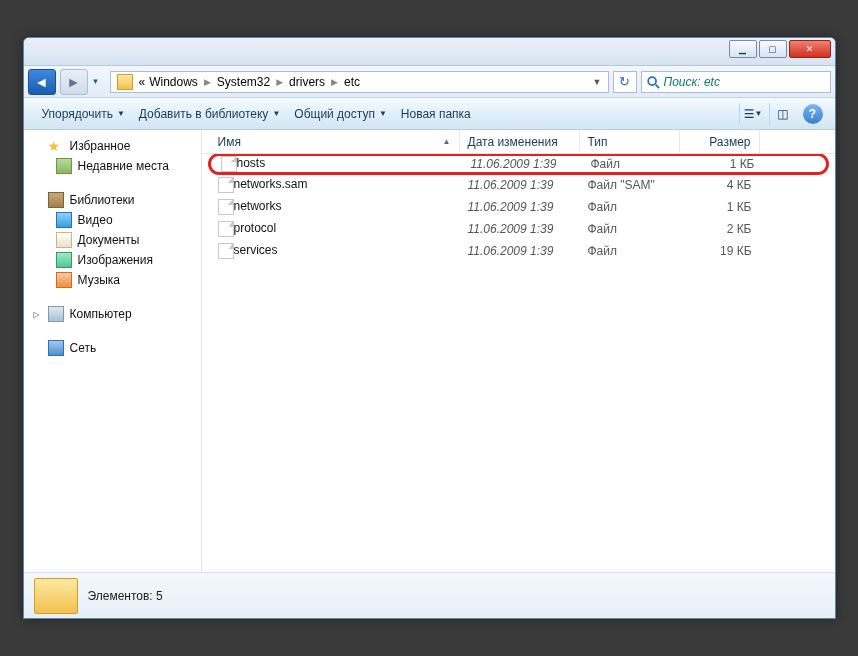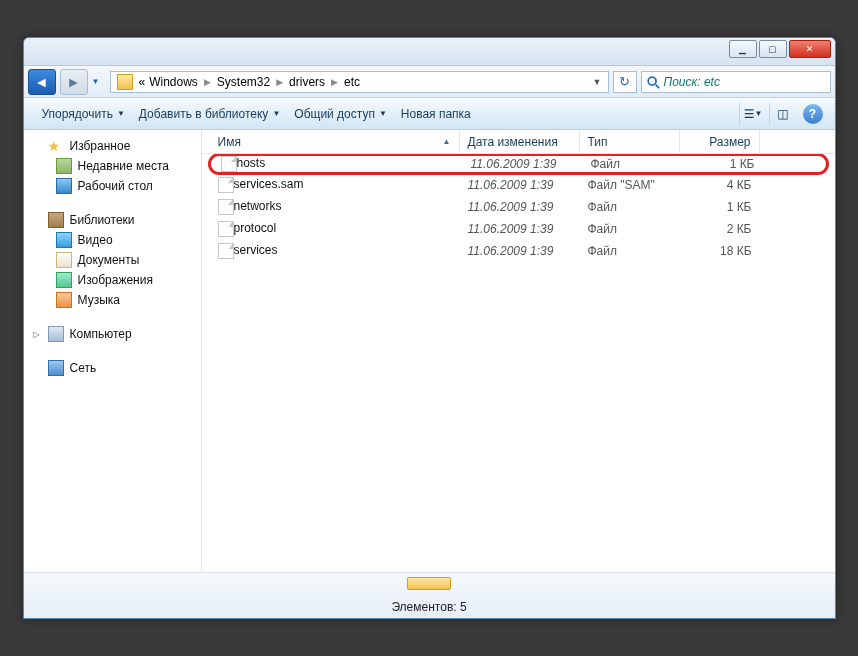--- a/index.html
+++ b/index.html
@@ -141,21 +141,21 @@
   .cell.date { width:120px; color:#555;font-style:italic;}
   .cell.type { width:100px; color:#555;}
   .cell.size { width:80px; text-align:right; color:#555;}
   .file-ico { width:16px;height:16px; background:#fff; border:1px solid #c8c8c8; position:relative;}
   .file-ico::after { content:""; position:absolute; top:0; right:0; width:5px;height:5px; background:linear-gradient(135deg,#fff 50%,#c8c8c8 50%);}
 
   .statusbar {
     height:46px; border-top:1px solid #d8e2ec;
     background:linear-gradient(#f4f8fc,#e6eef6);
     display:flex; align-items:center; padding:4px 10px; gap:10px;
-    color:#222; font-size:12px;flex-direction:column;
+    color:#222; font-size:12px;
   }
 </style>
 </head>
 <body>
 
 <div class="window">
 
   <div class="titlebar">
     <div class="win-btn">▁</div>
     <div class="win-btn">▢</div>
@@ -222,25 +222,20 @@
         <div class="sb-item sb-header">
           <span class="sb-caret"></span>
           <span class="sb-ico ico-star">★</span>
           <span>Избранное</span>
         </div>
         <div class="sb-item">
           <span class="sb-caret"></span>
             <span class="sb-ico ico-recent"></span>
           <span>Недавние места</span>
         </div>
-        <div class="sb-item">
-          <span class="sb-caret"></span>
-            <span class="sb-ico ico-desktop"></span>
-          <span>Рабочий стол</span>
-        </div>
       </div>
 
       <div class="sb-group">
         <div class="sb-item sb-header">
           <span class="sb-caret"></span>
           <span class="sb-ico ico-lib"></span>
           <span>Библиотеки</span>
         </div>
         <div class="sb-item">
           <span class="sb-caret"></span>
@@ -303,21 +298,21 @@
               <span class="file-ico"></span>
               <span>hosts</span>
             </div>
             <div class="cell date">11.06.2009 1:39</div>
             <div class="cell type">Файл</div>
             <div class="cell size">1 КБ</div>
           </div>
           <div class="row">
             <div class="cell name">
               <span class="file-ico"></span>
-              <span>services.sam</span>
+              <span>networks.sam</span>
             </div>
             <div class="cell date">11.06.2009 1:39</div>
             <div class="cell type">Файл "SAM"</div>
             <div class="cell size">4 КБ</div>
           </div>
           <div class="row">
             <div class="cell name">
               <span class="file-ico"></span>
               <span>networks</span>
             </div>
@@ -334,21 +329,21 @@
             <div class="cell type">Файл</div>
             <div class="cell size">2 КБ</div>
           </div>
           <div class="row">
             <div class="cell name">
               <span class="file-ico"></span>
               <span>services</span>
             </div>
             <div class="cell date">11.06.2009 1:39</div>
             <div class="cell type">Файл</div>
-            <div class="cell size">18 КБ</div>
+            <div class="cell size">19 КБ</div>
           </div>
         </div>
     </div>
   </div>
 
   <div class="statusbar">
     <span class="ico-folder-big"></span>
     <span>Элементов: 5</span>
   </div>
 

